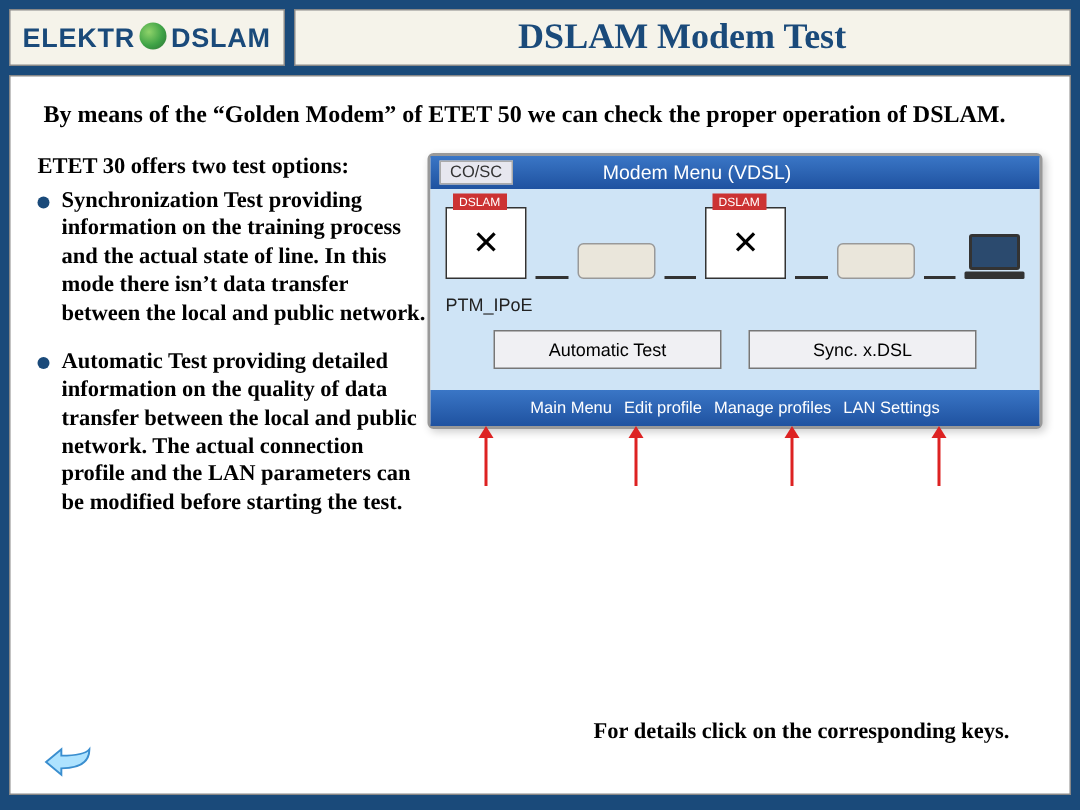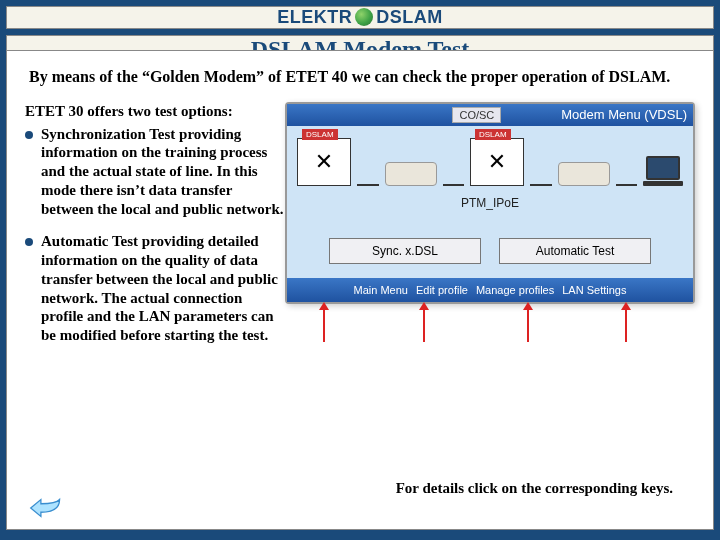--- a/index.html
+++ b/index.html
@@ -16,21 +16,20 @@
     height: 540px;
     background: #1a4a7a;
     position: relative;
   }
   .header {
     display: flex;
     align-items: stretch;
     height: 38px;
     margin: 6px 6px 0 6px;
     gap: 6px;
-    flex-direction: column;
   }
   .logo-box {
     background: #f5f3ea;
     border: 1px solid #888;
     display: flex;
     align-items: center;
     justify-content: center;
     padding: 0 8px;
     font-weight: bold;
     font-family: Arial, sans-serif;
@@ -112,21 +111,20 @@
     box-shadow: 2px 2px 6px rgba(0,0,0,0.2);
   }
   .panel-header {
     background: linear-gradient(#3a76c6, #1f52a0);
     color: #fff;
     font-family: Arial, sans-serif;
     font-size: 13px;
     display: flex;
     align-items: center;
     padding: 3px 6px;
-    justify-content: flex-end;
   }
   .cosc {
     background: #e7e7ef;
     color: #333;
     font-size: 11px;
     padding: 1px 6px;
     border: 1px solid #aaa;
     margin-right: 60px;
   }
   .panel-body {
@@ -188,25 +186,24 @@
     border-radius: 1px;
     margin-top: 1px;
   }
   .wire {
     flex: 1;
     height: 2px;
     background: #333;
     min-width: 12px;
   }
   .ptm {
-    text-align: center;
     font-family: Arial, sans-serif;
     font-size: 12px;
     color: #222;
-    margin: 4px 0 28px 0;
+    margin: 4px 0 10px 0;
   }
   .big-buttons {
     display: flex;
     gap: 18px;
     justify-content: center;
     margin-bottom: 4px;
   }
   .big-btn {
     background: #f0f0f3;
     border: 1px solid #777;
@@ -273,21 +270,21 @@
       <span class="globe"></span>
       <span>DSLAM</span>
     </div>
     <div class="title-box">
       <span>DSLAM Modem Test</span>
     </div>
   </div>
 
   <div class="content-panel">
 
-    <p class="intro">By means of the “Golden Modem” of ETET 40 we can check the proper operation of DSLAM.</p>
+    <p class="intro">By means of the “Golden Modem” of ETET 50 we can check the proper operation of DSLAM.</p>
 
     <div class="body-row">
       <div class="left-col">
         <p class="lead">ETET 30 offers two test options:</p>
         <div class="bullet-item">
           <div class="bullet-dot"></div>
           <div>Synchronization Test providing information on the training process and the actual state of line. In this mode there isn’t data transfer between the local and public network.</div>
         </div>
         <div class="bullet-item">
           <div class="bullet-dot"></div>
@@ -317,22 +314,22 @@
               <div class="wire"></div>
               <div class="modem"></div>
               <div class="wire"></div>
               <div class="laptop">
                 <div class="laptop-screen"></div>
                 <div class="laptop-base"></div>
               </div>
             </div>
             <div class="ptm">PTM_IPoE</div>
             <div class="big-buttons">
+              <div class="big-btn">Automatic Test</div>
               <div class="big-btn">Sync. x.DSL</div>
-              <div class="big-btn">Automatic Test</div>
             </div>
           </div>
           <div class="bottom-bar">
             <span>Main Menu</span>
             <span>Edit profile</span>
             <span>Manage profiles</span>
             <span>LAN Settings</span>
           </div>
         </div>
         <div class="arrows">

